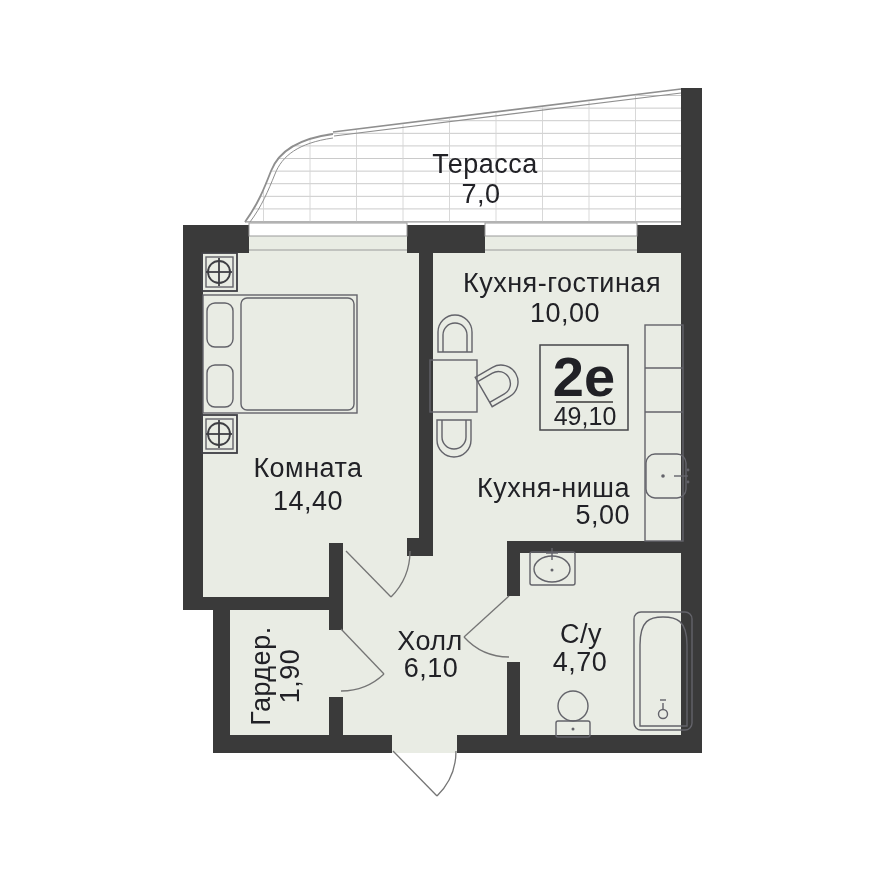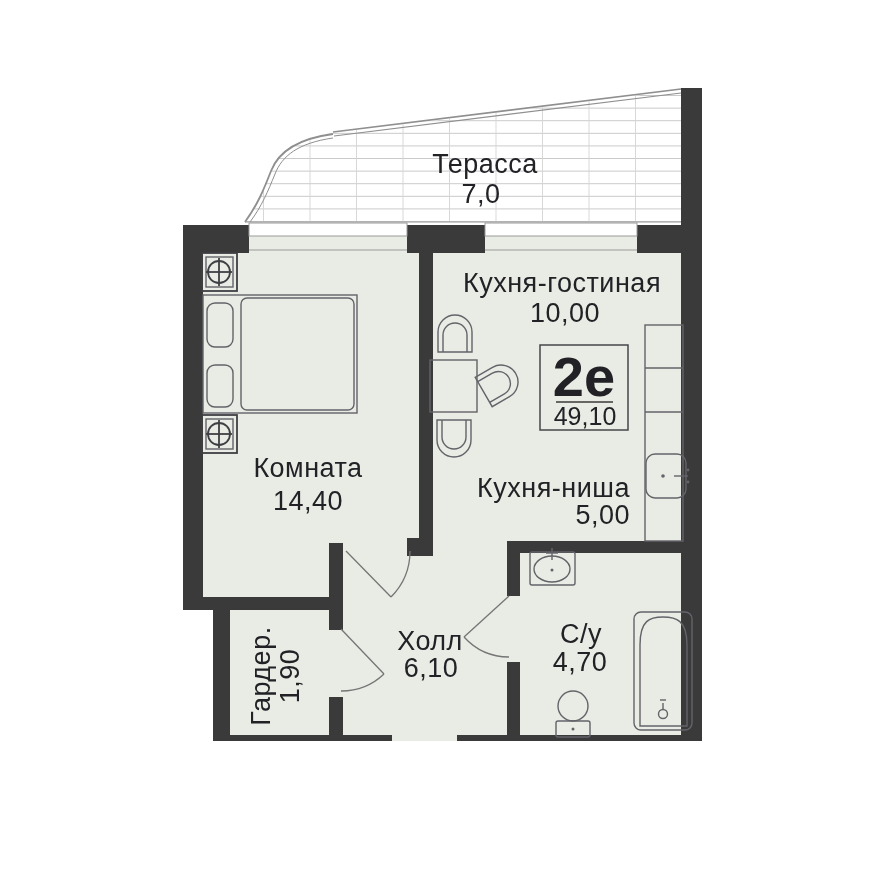--- a/index.html
+++ b/index.html
@@ -1,16 +1,16 @@
 <!DOCTYPE html>
 <html><head>
 <meta charset="utf-8">
 <style>
   html,body{margin:0;padding:0;background:#ffffff;}
-  .stage{width:886px;height:741px;position:relative;background:#ffffff;overflow:hidden;}
+  .stage{width:886px;height:886px;position:relative;background:#ffffff;overflow:hidden;}
   svg{display:block;}
   text{font-family:"Liberation Sans","DejaVu Sans",sans-serif;fill:#212126;}
   .room-label{font-size:27px;letter-spacing:0.5px;}
   .badge-type{font-size:56px;font-weight:700;}
   .badge-area{font-size:25px;}
   .wall{fill:#3a3a3a;}
   .floor{fill:#e9ece4;}
   .furn{fill:none;stroke:#63636a;stroke-width:1.4;}
   .furn-dark{fill:none;stroke:#3f3f44;stroke-width:1.8;}
   .door{fill:none;stroke:#757575;stroke-width:1.3;}

